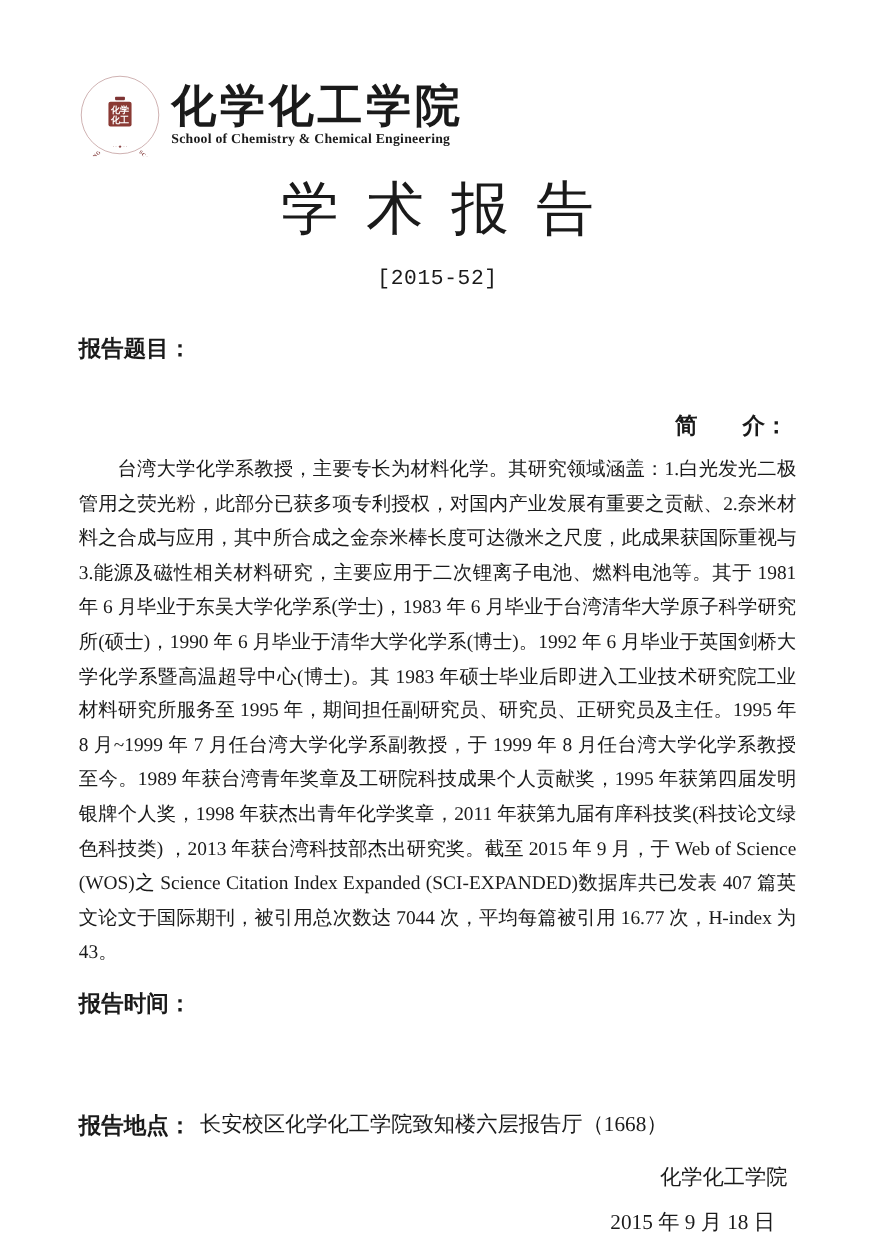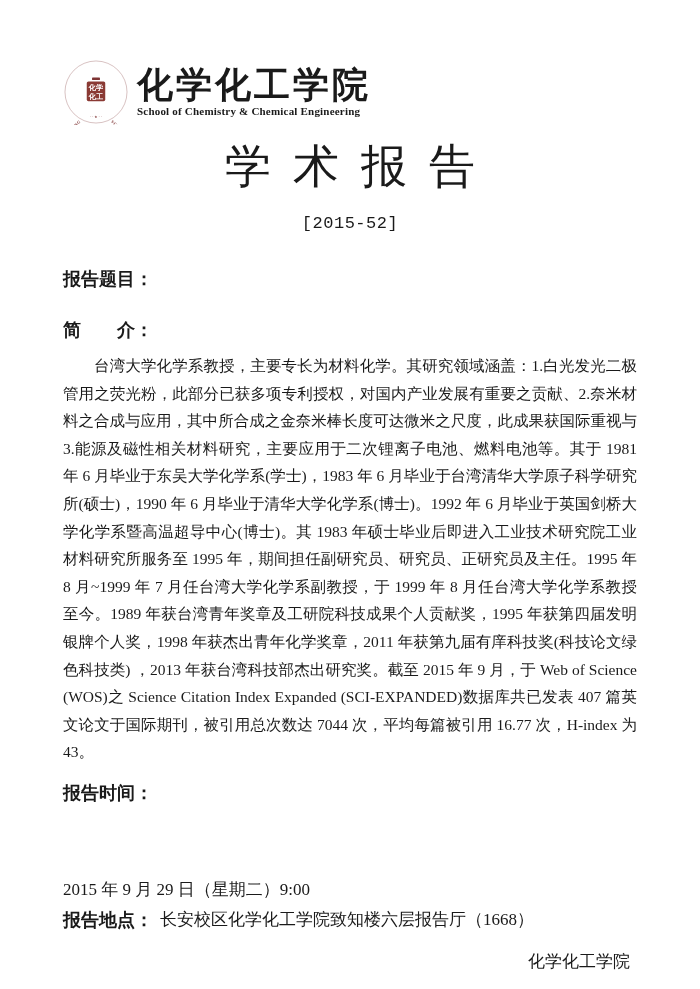--- a/index.html
+++ b/index.html
@@ -83,21 +83,21 @@
     line-height: 30px;
   }
   .field-value {
     font-size: 17px;
     line-height: 30px;
   }
   .topic-row { margin-top: 24px; }
   .topic-row .field-label,
   .topic-row .field-value { line-height: 45px; }
   .speaker-row { margin-top: 12px; }
-  .intro-row { margin-top: 13px; }
+  .intro-row { margin-top: 23px; justify-content: flex-end; }
 
   
   .intro-paragraph {
     margin-top: 7px;
     font-size: 15.5px;
     line-height: 27.6px;
     text-align: justify;
     text-justify: inter-ideograph;
     text-indent: 2em;
   }
@@ -158,21 +158,20 @@
 
 
   <div class="field-row intro-row">
     <span class="field-label">简　　介：</span>
   </div>
 
   <div class="intro-paragraph">台湾大学化学系教授，主要专长为材料化学。其研究领域涵盖：1.白光发光二极管用之荧光粉，此部分已获多项专利授权，对国内产业发展有重要之贡献、2.奈米材料之合成与应用，其中所合成之金奈米棒长度可达微米之尺度，此成果获国际重视与 3.能源及磁性相关材料研究，主要应用于二次锂离子电池、燃料电池等。其于 1981 年 6 月毕业于东吴大学化学系(学士)，1983 年 6 月毕业于台湾清华大学原子科学研究所(硕士)，1990 年 6 月毕业于清华大学化学系(博士)。1992 年 6 月毕业于英国剑桥大学化学系暨高温超导中心(博士)。其 1983 年硕士毕业后即进入工业技术研究院工业材料研究所服务至 1995 年，期间担任副研究员、研究员、正研究员及主任。1995 年 8 月~1999 年 7 月任台湾大学化学系副教授，于 1999 年 8 月任台湾大学化学系教授至今。1989 年获台湾青年奖章及工研院科技成果个人贡献奖，1995 年获第四届发明银牌个人奖，1998 年获杰出青年化学奖章，2011 年获第九届有庠科技奖(科技论文绿色科技类) ，2013 年获台湾科技部杰出研究奖。截至 2015 年 9 月，于 Web of Science (WOS)之 Science Citation Index Expanded (SCI-EXPANDED)数据库共已发表 407 篇英文论文于国际期刊，被引用总次数达 7044 次，平均每篇被引用 16.77 次，H-index 为 43。</div>
 
   <div class="field-row time-row">
     <span class="field-label">报告时间：</span>
-    <span class="field-value">2015 年 9 月 29 日（星期二）9:00</span>
   </div>
 
   <div class="field-row location-row">
     <span class="field-label">报告地点：</span>
     <span class="field-value">长安校区化学化工学院致知楼六层报告厅（1668）</span>
   </div>
 
   <div class="signature">
     <div class="signature-org">化学化工学院</div>
     <div class="signature-date">2015 年 9 月 18 日</div>

